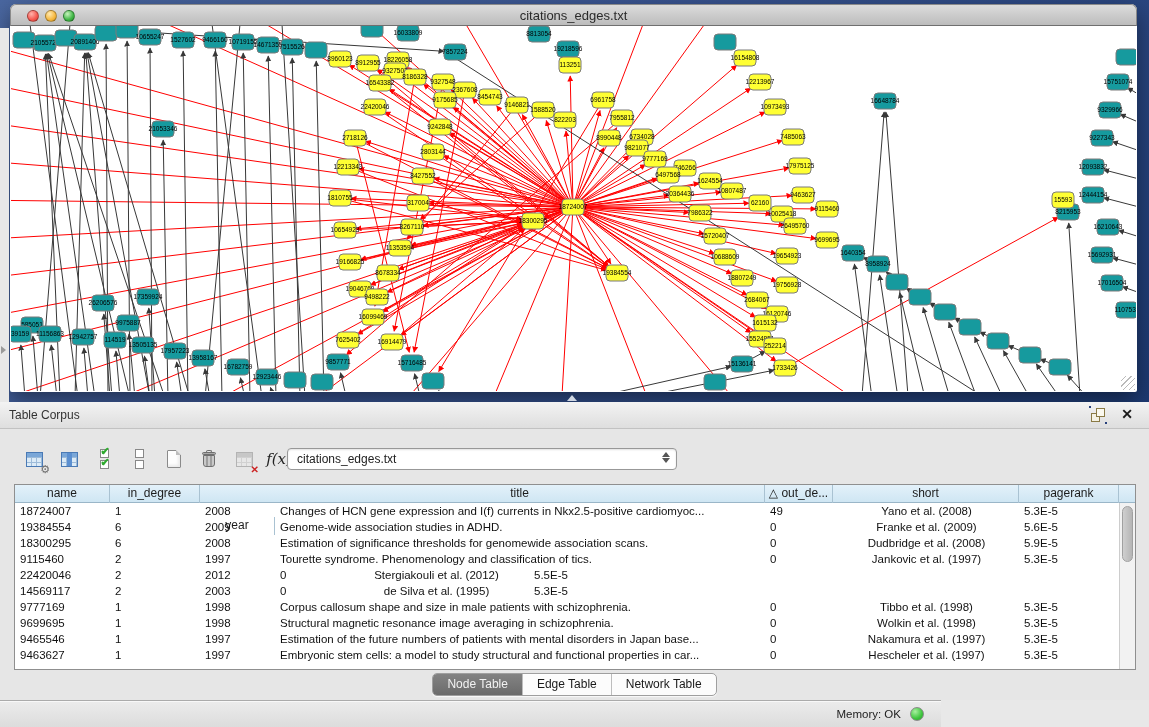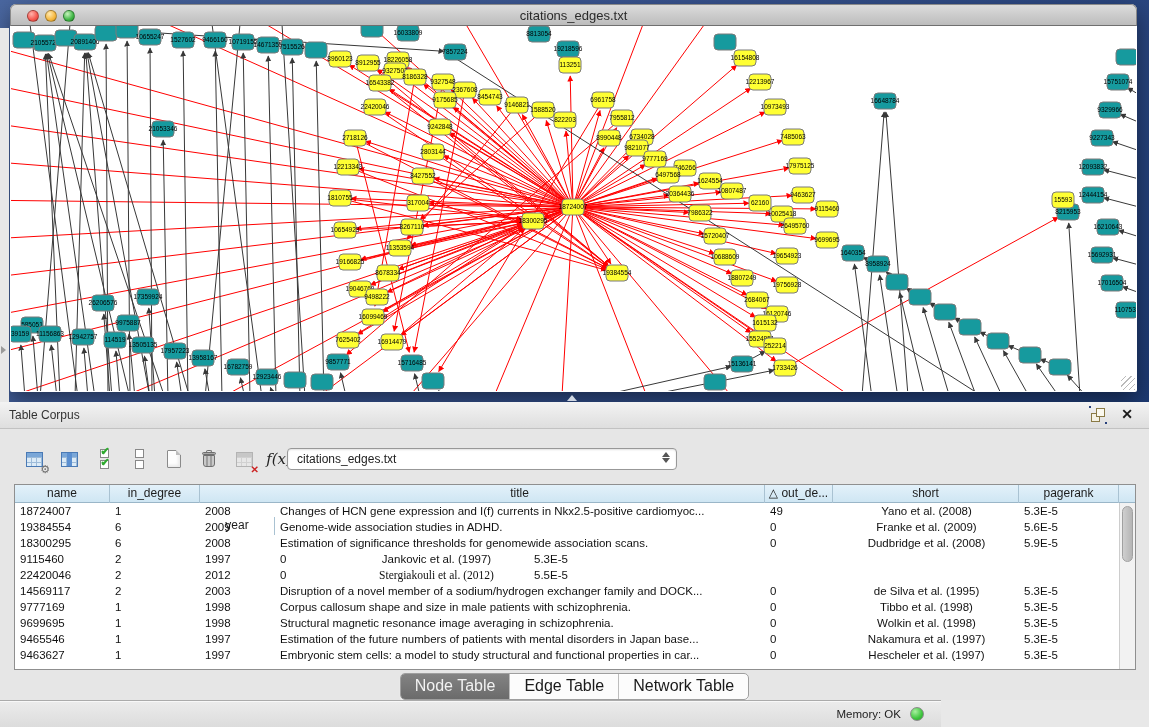--- a/index.html
+++ b/index.html
@@ -87,21 +87,21 @@
     overflow:hidden; white-space:nowrap; }
   .tbody .td.center { text-align:center; }
   .vscroll { position:absolute; right:0; top:18px; bottom:0; width:16px;
     background:#f2f2f2; border-left:1px solid #cdcdcd; }
   .vscroll .thumb { position:absolute; left:2px; top:3px; width:11px; height:56px;
     background:linear-gradient(to right,#cfcfcf,#b5b5b5); border:1px solid #a0a0a0; border-radius:6px; }
 
   .tabbar { position:absolute; left:0; right:0; top:271px; display:flex; justify-content:center; }
   .seg { display:inline-flex; border:1px solid #9f9f9f; border-radius:5px; overflow:hidden;
     background:#fcfcfc; box-shadow:0 1px 1px rgba(255,255,255,.8), inset 0 1px 0 rgba(255,255,255,.6); }
-  .seg .tab { padding:3px 14px 4px; font-size:16px; color:#1a1a1a; border-left:1px solid #bdbdbd; cursor:pointer; }
+  .seg .tab { padding:3px 14px 4px; font-size:12px; color:#1a1a1a; border-left:1px solid #bdbdbd; cursor:pointer; }
   .seg .tab:first-child { border-left:none; }
   .seg .tab.selected { background:linear-gradient(#838383,#6b6b6b); color:#f2f2f2; }
 
   
   .statusbar { position:absolute; left:0; top:700px; width:941px; height:27px;
     background:linear-gradient(#ececec,#dcdcdc); border-top:1px solid #ababab;
     box-shadow:inset 0 1px 0 #f8f8f8; }
   .statusbar .mem { position:absolute; right:40px; top:7px; font-size:11.5px; color:#222; }
   .statusbar .memdot { position:absolute; right:17px; top:6px; width:14px; height:14px; border-radius:50%;
     background:radial-gradient(circle at 35% 30%,#a8f0a0,#3ec53e 60%,#2a9a2a); border:1px solid #8a8a8a; }
@@ -939,37 +939,37 @@
             <div class="td" style="width: 75px;">2008</div>
             <div class="td" style="width: 490px;">Estimation of significance thresholds for genomewide association scans.</div>
             <div class="td" style="width: 68px;">0</div>
             <div class="td center" style="width: 186px;">Dudbridge et al. (2008)</div>
             <div class="td" style="width: 100px;">5.9E-5</div>
           </div>
           <div class="tr">
             <div class="td" style="width: 95px;">9115460</div>
             <div class="td" style="width: 90px;">2</div>
             <div class="td" style="width: 75px;">1997</div>
+            <div class="td" style="width: 490px;">Tourette syndrome. Phenomenology and classification of tics.</div>
             <div class="td" style="width: 68px;">0</div>
             <div class="td center" style="width: 186px;">Jankovic et al. (1997)</div>
             <div class="td" style="width: 100px;">5.3E-5</div>
           </div>
           <div class="tr">
             <div class="td" style="width: 95px;">22420046</div>
             <div class="td" style="width: 90px;">2</div>
             <div class="td" style="width: 75px;">2012</div>
             <div class="td" style="width: 68px;">0</div>
-            <div class="td center" style="width: 186px; font-family: Liberation Serif, serif;">Stergiakouli et al. (2012)</div>
+            <div class="td center" style="width: 186px;">Stergiakouli et al. (2012)</div>
             <div class="td" style="width: 100px;">5.5E-5</div>
           </div>
           <div class="tr">
             <div class="td" style="width: 95px;">14569117</div>
             <div class="td" style="width: 90px;">2</div>
             <div class="td" style="width: 75px;">2003</div>
-            <div class="td" style="width: 490px;">Disruption of a novel member of a sodium/hydrogen exchanger family and DOCK...</div>
             <div class="td" style="width: 68px;">0</div>
             <div class="td center" style="width: 186px;">de Silva et al. (1995)</div>
             <div class="td" style="width: 100px;">5.3E-5</div>
           </div>
           <div class="tr">
             <div class="td" style="width: 95px;">9777169</div>
             <div class="td" style="width: 90px;">1</div>
             <div class="td" style="width: 75px;">1998</div>
             <div class="td" style="width: 490px;">Corpus callosum shape and size in male patients with schizophrenia.</div>
             <div class="td" style="width: 68px;">0</div>

